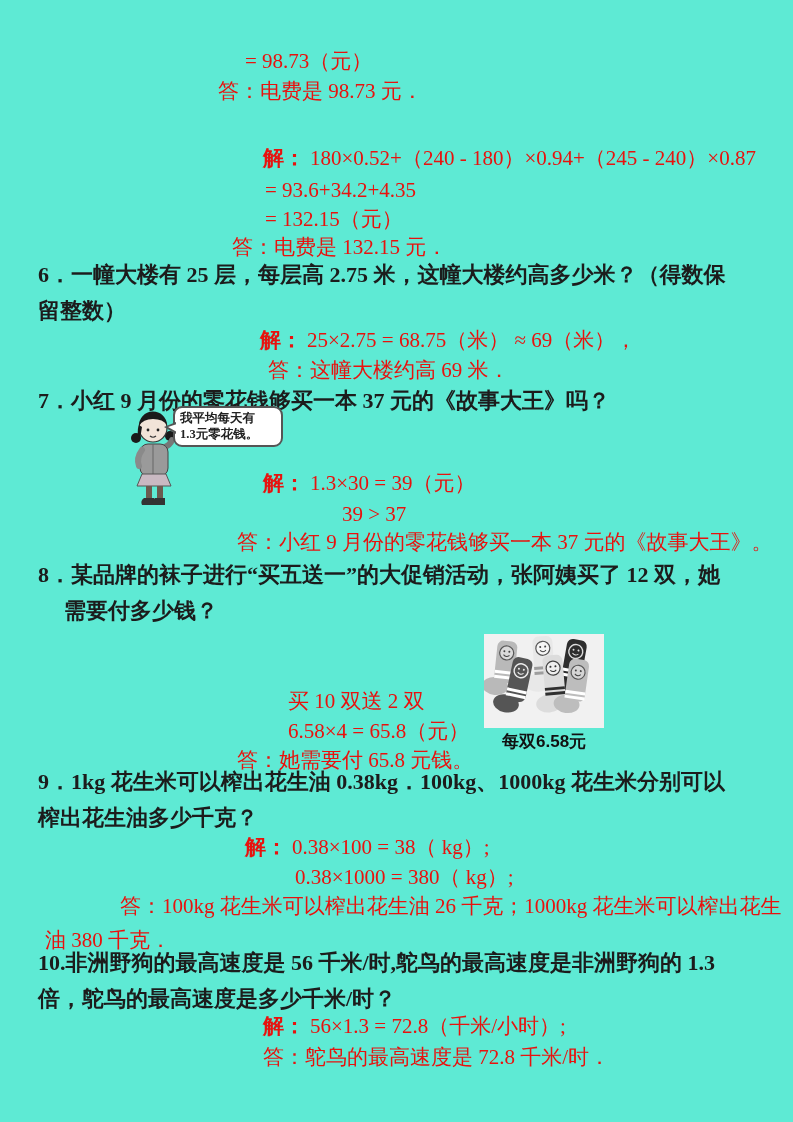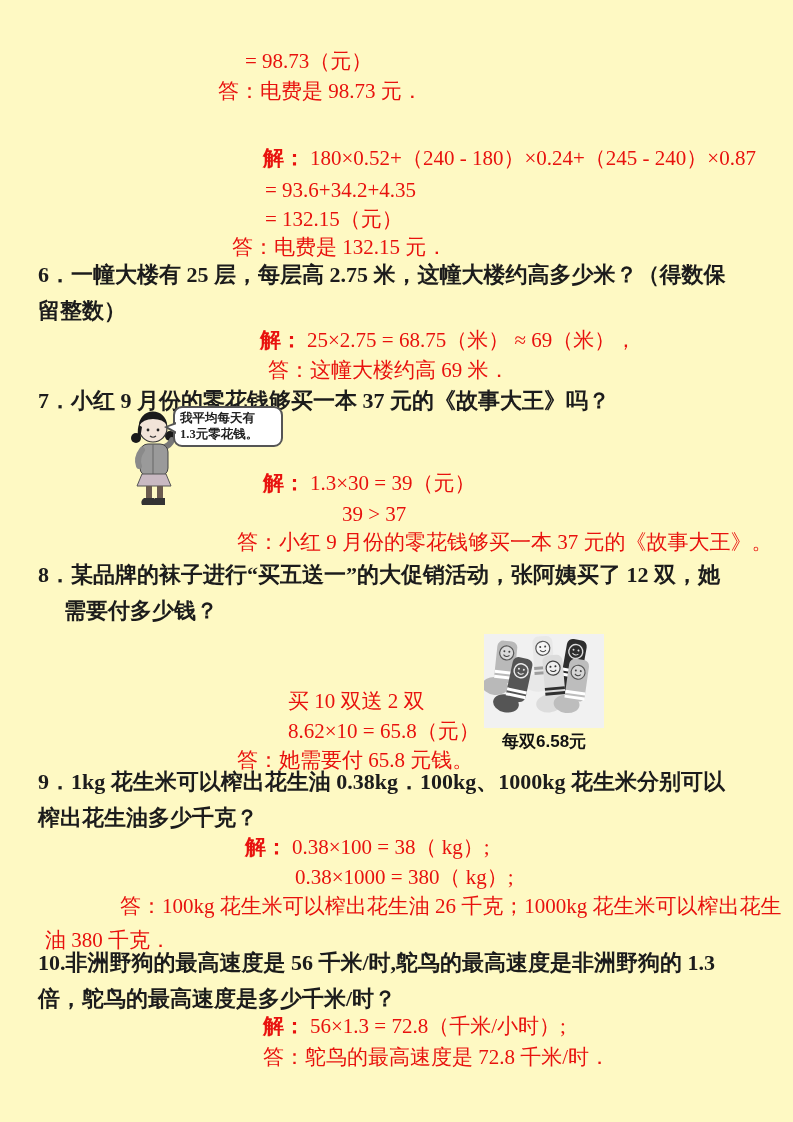--- a/index.html
+++ b/index.html
@@ -1,20 +1,20 @@
 <!DOCTYPE html>
 <html><head>
 <meta charset="utf-8">
 <style>
   html,body{margin:0;padding:0;background:#888;}
   .page{
     position:relative;
     width:793px;height:1122px;
     margin:0 auto;
-    background:#fef9c3;
+    background:#5eead4;
     overflow:hidden;
     font-family:"Liberation Serif","DejaVu Serif",serif;
   }
   .line{position:absolute;white-space:nowrap;line-height:1.25;}
   .black-line{font-size:22px;color:#1c1c1c;font-weight:600;}
   .red-line{font-size:21px;color:#e8120e;}
   .red-bold{font-weight:normal;}
   .solve-label{font-weight:bold;margin-right:5px;}
 
   
@@ -48,21 +48,21 @@
 </style>
 </head>
 <body>
 
 <div class="page">
 
   <div class="line red-line" style="left:245px;top:48px">= 98.73（元）</div>
   <div class="line red-line red-bold" style="left:218px;top:78px">答：电费是 98.73 元．</div>
 
   <div class="line red-line" style="left:263px;top:145px">
-    <span class="solve-label">解：</span><span>180×0.52+（240 - 180）×0.24+（245 - 240）×0.87</span>
+    <span class="solve-label">解：</span><span>180×0.52+（240 - 180）×0.94+（245 - 240）×0.87</span>
   </div>
   <div class="line red-line" style="left:265px;top:177px">= 93.6+34.2+4.35</div>
   <div class="line red-line" style="left:265px;top:206px">= 132.15（元）</div>
   <div class="line red-line red-bold" style="left:232px;top:234px">答：电费是 132.15 元．</div>
 
   <div class="line black-line" style="left:38px;top:261px">6．一幢大楼有 25 层，每层高 2.75 米，这幢大楼约高多少米？（得数保</div>
   <div class="line black-line" style="left:38px;top:297px">留整数）</div>
   <div class="line red-line" style="left:260px;top:327px">
     <span class="solve-label">解：</span><span>25×2.75 = 68.75（米） ≈ 69（米），</span>
   </div>
@@ -110,21 +110,21 @@
 
   <div class="line red-line" style="left:263px;top:470px">
     <span class="solve-label">解：</span><span>1.3×30 = 39（元）</span>
   </div>
   <div class="line red-line" style="left:342px;top:501px">39 &gt; 37</div>
   <div class="line red-line red-bold" style="left:237px;top:529px">答：小红 9 月份的零花钱够买一本 37 元的《故事大王》。</div>
 
   <div class="line black-line" style="left:38px;top:561px">8．某品牌的袜子进行“买五送一”的大促销活动，张阿姨买了 12 双，她</div>
   <div class="line black-line" style="left:64px;top:597px">需要付多少钱？</div>
   <div class="line red-line red-bold" style="left:288px;top:688px">买 10 双送 2 双</div>
-  <div class="line red-line" style="left:288px;top:718px">8.62×10 = 65.8（元）</div>
+  <div class="line red-line" style="left:288px;top:718px">6.58×4 = 65.8（元）</div>
   <div class="line red-line red-bold" style="left:237px;top:747px">答：她需要付 65.8 元钱。</div>
 
   <div class="socks-wrap">
     <svg class="socks-photo" width="120" height="94" viewBox="0 0 120 94">
       <rect x="0" y="0" width="120" height="94" fill="#f1f1f1"></rect>
 
       <g transform="translate(14,6) rotate(6)">
         <rect width="20" height="42" rx="6" fill="#b9b9b9"></rect>
         <ellipse cx="2" cy="46" rx="13" ry="9" fill="#b9b9b9"></ellipse>
         <circle cx="10" cy="12" r="7" fill="#dadada" stroke="#555" stroke-width="1.2"></circle>

